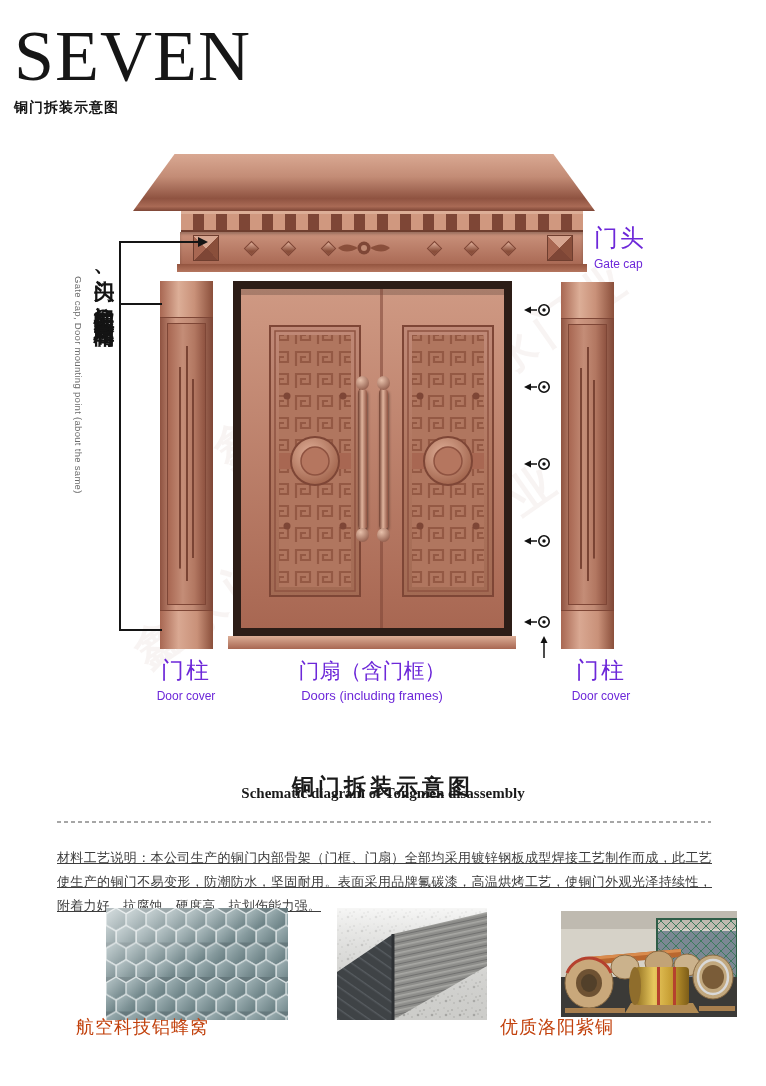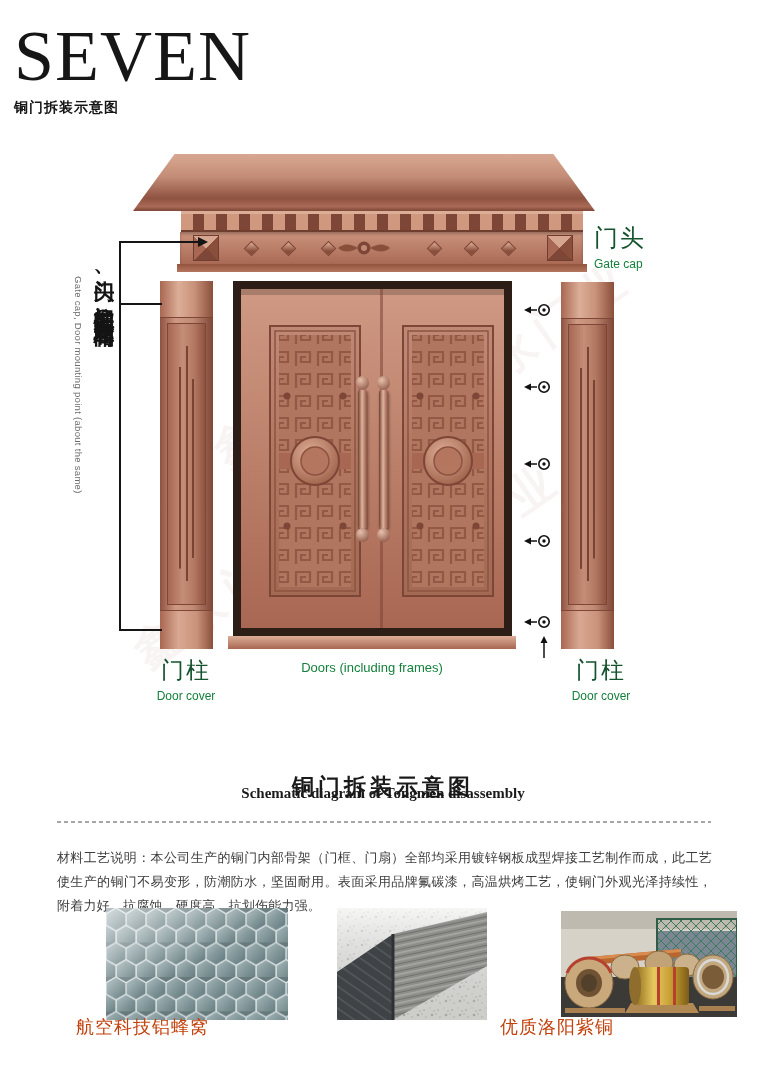--- a/index.html
+++ b/index.html
@@ -76,42 +76,42 @@
   #bk-arrow{position:absolute;left:198px;top:233px;width:0;height:0;
     border-left:10px solid #151515;border-top:5px solid transparent;border-bottom:5px solid transparent;}
 
   #v-zh{position:absolute;left:90px;top:258px;height:380px;writing-mode:vertical-rl;
     font-size:21px;font-weight:600;letter-spacing:2px;color:#141414;}
   #v-en{position:absolute;left:73px;top:272px;height:360px;writing-mode:vertical-rl;
     font-size:9.5px;color:#6b6b6b;letter-spacing:0.3px;}
 
   
   .lbl{position:absolute;text-align:center;}
-  .lbl-zh{font-size:23px;color:#14532d;letter-spacing:2px;text-align:center;}
-  .lbl-en{font-size:12px;color:#15803d;margin-top:3px;}
+  .lbl-zh{font-size:23px;color:#6d28d9;letter-spacing:2px;text-align:center;}
+  .lbl-en{font-size:12px;color:#6d28d9;margin-top:3px;}
   #lbl-gatecap{left:594px;top:218px;text-align:left;}
   #lbl-gatecap .lbl-zh{font-size:24px;}
   #lbl-cover-l{left:141px;top:651px;width:90px;}
   #lbl-doors{left:272px;top:653px;width:200px;}
   #lbl-doors .lbl-zh{font-size:21px;letter-spacing:0;}
   #lbl-doors .lbl-en{font-size:13px;}
   #lbl-conn{left:452px;top:656px;width:112px;}
   #lbl-conn .lbl-zh{font-size:16px;letter-spacing:1px;}
   #lbl-conn .lbl-en{font-size:10.5px;margin-top:2px;}
   #lbl-cover-r{left:556px;top:651px;width:90px;}
 
   
   #sec-title{position:absolute;left:0;right:0;top:750px;text-align:center;
     font-family:"Liberation Serif", serif;font-weight:700;font-size:22px;letter-spacing:4px;color:#1a1a1a;}
   #sec-sub{position:absolute;left:0;right:0;top:781px;text-align:center;
     font-family:"Liberation Serif", serif;font-weight:700;font-size:15px;color:#1a1a1a;}
   #dashed{position:absolute;left:57px;top:817px;width:654px;height:2px;
     background:repeating-linear-gradient(90deg,#a6a6a6 0 4px,transparent 4px 7px);}
   #desc{position:absolute;left:57px;top:829px;width:655px;font-size:13px;line-height:24px;
-    color:#3c3c3c;text-align:justify;letter-spacing:0.2px;}
+    color:#3c3c3c;text-align:justify;letter-spacing:0.2px;text-decoration:underline;}
 
   
   .photo{position:absolute;top:888px;}
   #photo-1{left:66px;width:182px;height:112px;}
   #photo-2{left:297px;width:150px;height:112px;}
   #photo-3{left:521px;width:176px;height:106px;top:891px;}
   .photo svg{display:block;width:100%;height:100%;}
   .caption{position:absolute;top:1011px;font-size:18px;font-weight:500;color:#c2410c;letter-spacing:1px;}
   #cap-1{left:76px;} #cap-2{left:303px;} #cap-3{left:500px;}
 </style>
@@ -274,20 +274,21 @@
 
   <div class="lbl" id="lbl-gatecap">
     <div class="lbl-zh">门头</div>
     <div class="lbl-en">Gate cap</div>
   </div>
   <div class="lbl" id="lbl-cover-l">
     <div class="lbl-zh">门柱</div>
     <div class="lbl-en">Door cover</div>
   </div>
   <div class="lbl" id="lbl-doors">
+    <div class="lbl-zh">门扇（含门框）</div>
     <div class="lbl-en">Doors (including frames)</div>
   </div>
   <div class="lbl" id="lbl-cover-r">
     <div class="lbl-zh">门柱</div>
     <div class="lbl-en">Door cover</div>
   </div>
 
   <h2 id="sec-title">铜门拆装示意图</h2>
   <div id="sec-sub">Schematic diagram of Tongmen disassembly</div>
   <div id="dashed"></div>

